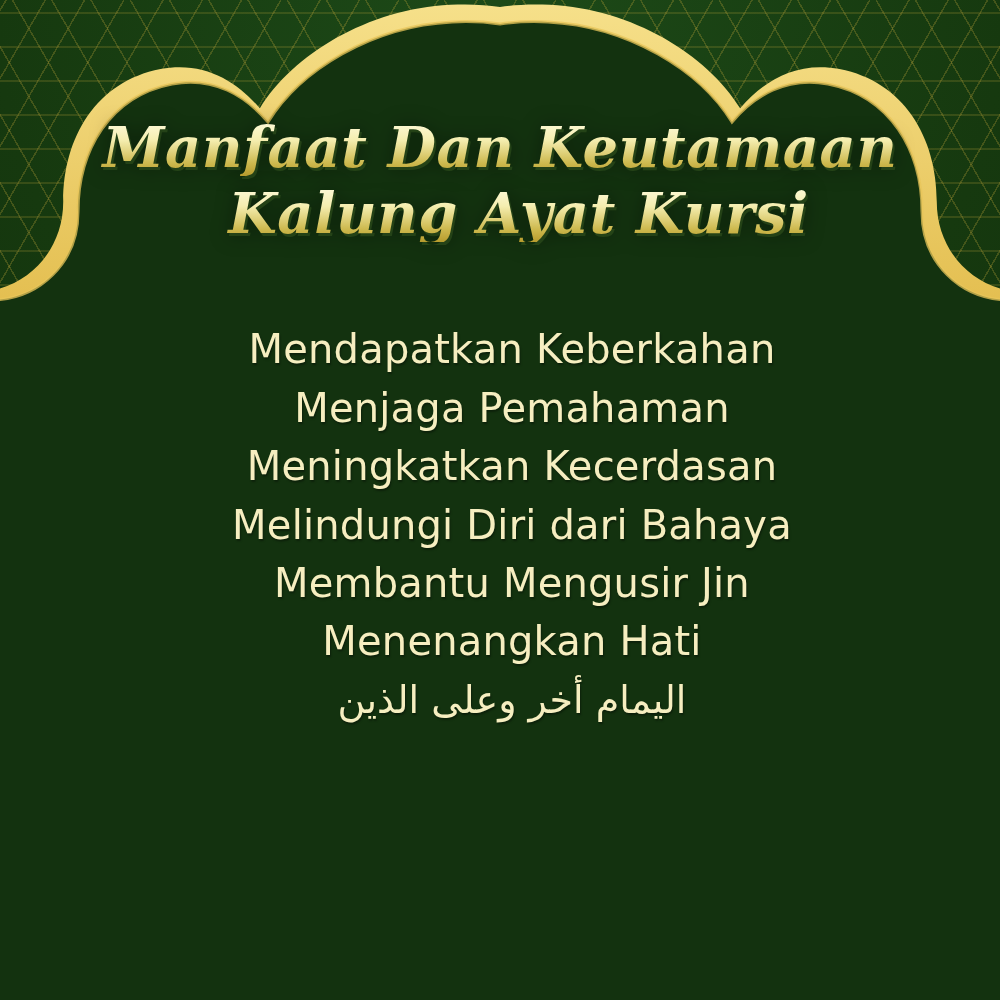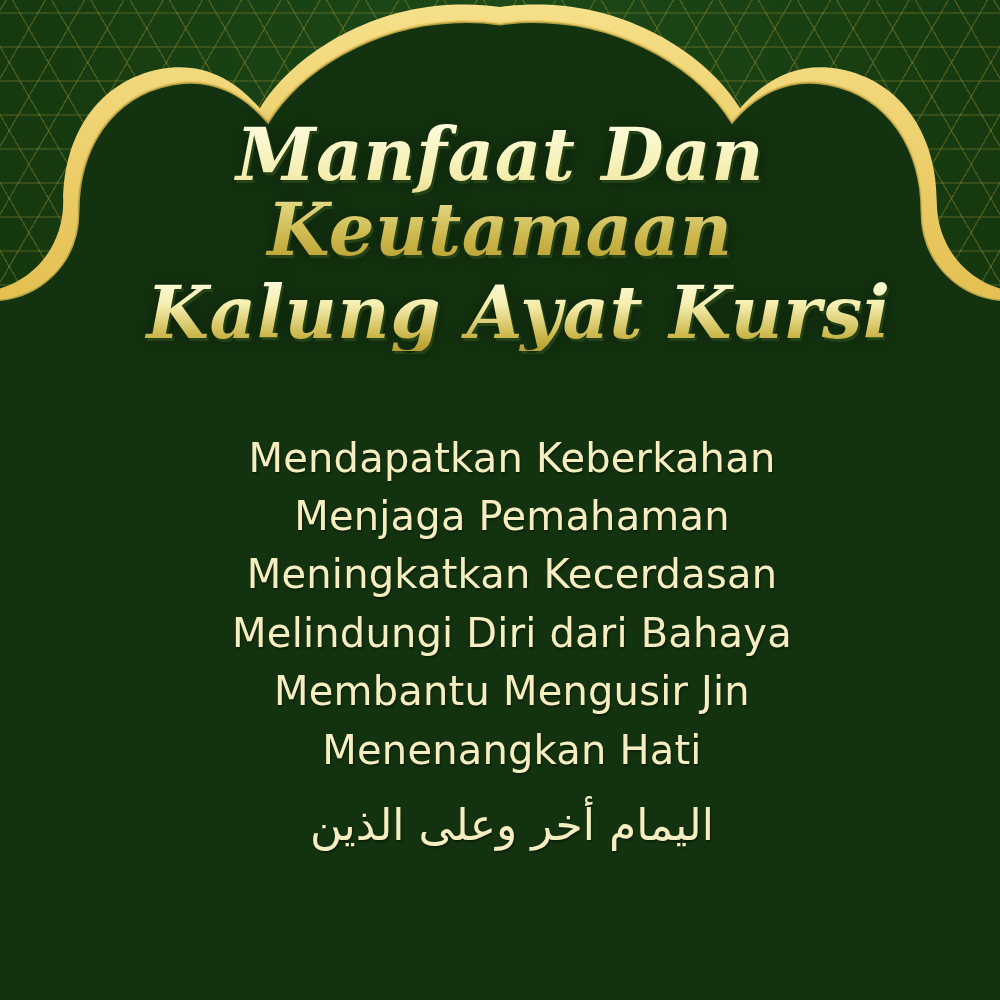--- a/index.html
+++ b/index.html
@@ -65,21 +65,21 @@
     margin-top: 118px;
     width: 100%;
     text-align: center;
     line-height: 1.04;
   }
   .title-line {
     display: block;
     font-family: "DejaVu Serif", serif;
     font-weight: bold;
     font-style: italic;
-    font-size: 72px;
+    font-size: 56px;
     letter-spacing: 0.5px;
     color: #f3f0b8;
     background: linear-gradient(180deg, #fffce0 0%, #f5eeb0 38%, #cdb94e 78%, #b79c2e 100%);
     -webkit-background-clip: text;
             background-clip: text;
     -webkit-text-fill-color: transparent;
     filter: drop-shadow(2px 3px 0px rgba(40,70,25,0.85)) drop-shadow(0 0 10px rgba(0,0,0,0.35));
   }
   .title-line.second { margin-top: 8px; margin-left: 37px; }
 
@@ -92,23 +92,23 @@
     display: block;
     font-family: "DejaVu Sans", sans-serif;
     font-size: 40px;
     line-height: 1.46;
     color: #f6eec0;
     letter-spacing: 0.2px;
     text-shadow: 1px 2px 2px rgba(0,0,0,0.35);
     padding-left: 24px;
   }
   .benefit.arabic {
-    font-size: 44px;
+    font-size: 38px;
     direction: rtl;
-    margin-top: 14px;
+    margin-top: 2px;
   }
 </style>
 </head>
 <body>
 
 <div id="poster">
 
   <div class="bg-base"></div>
   <div class="bg-pattern"></div>
   <div class="bg-pattern-lower"></div>

